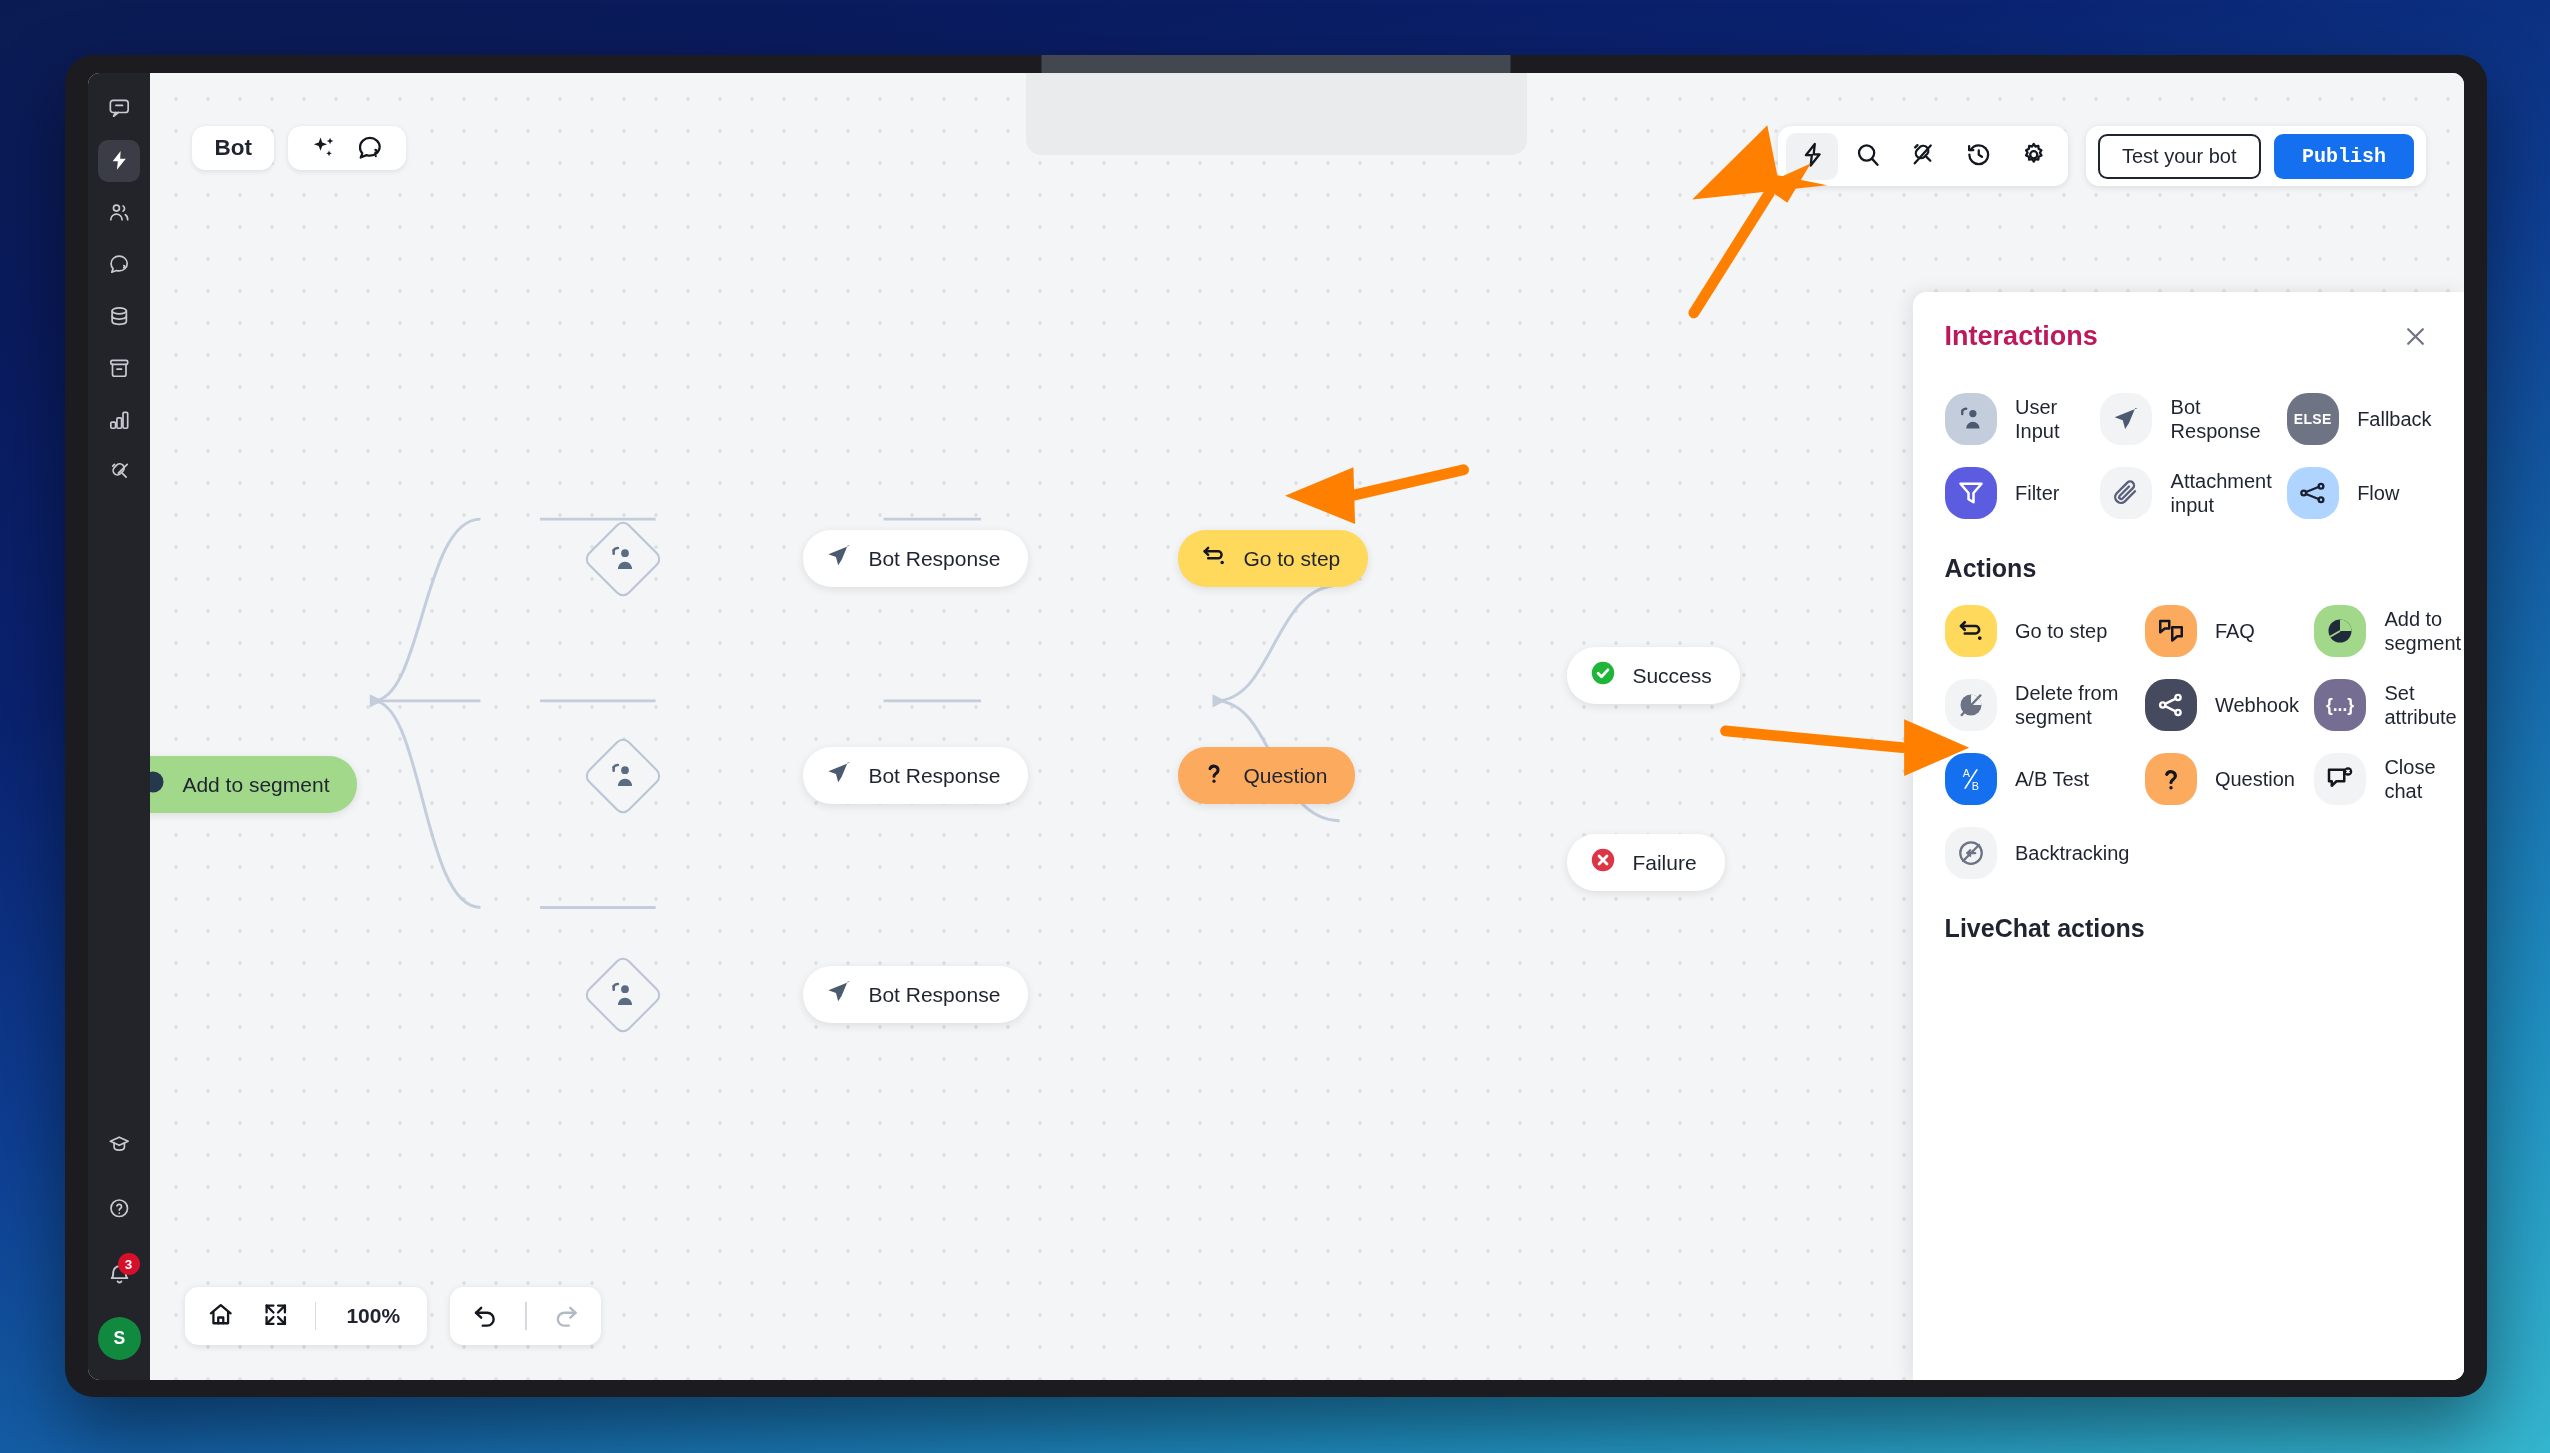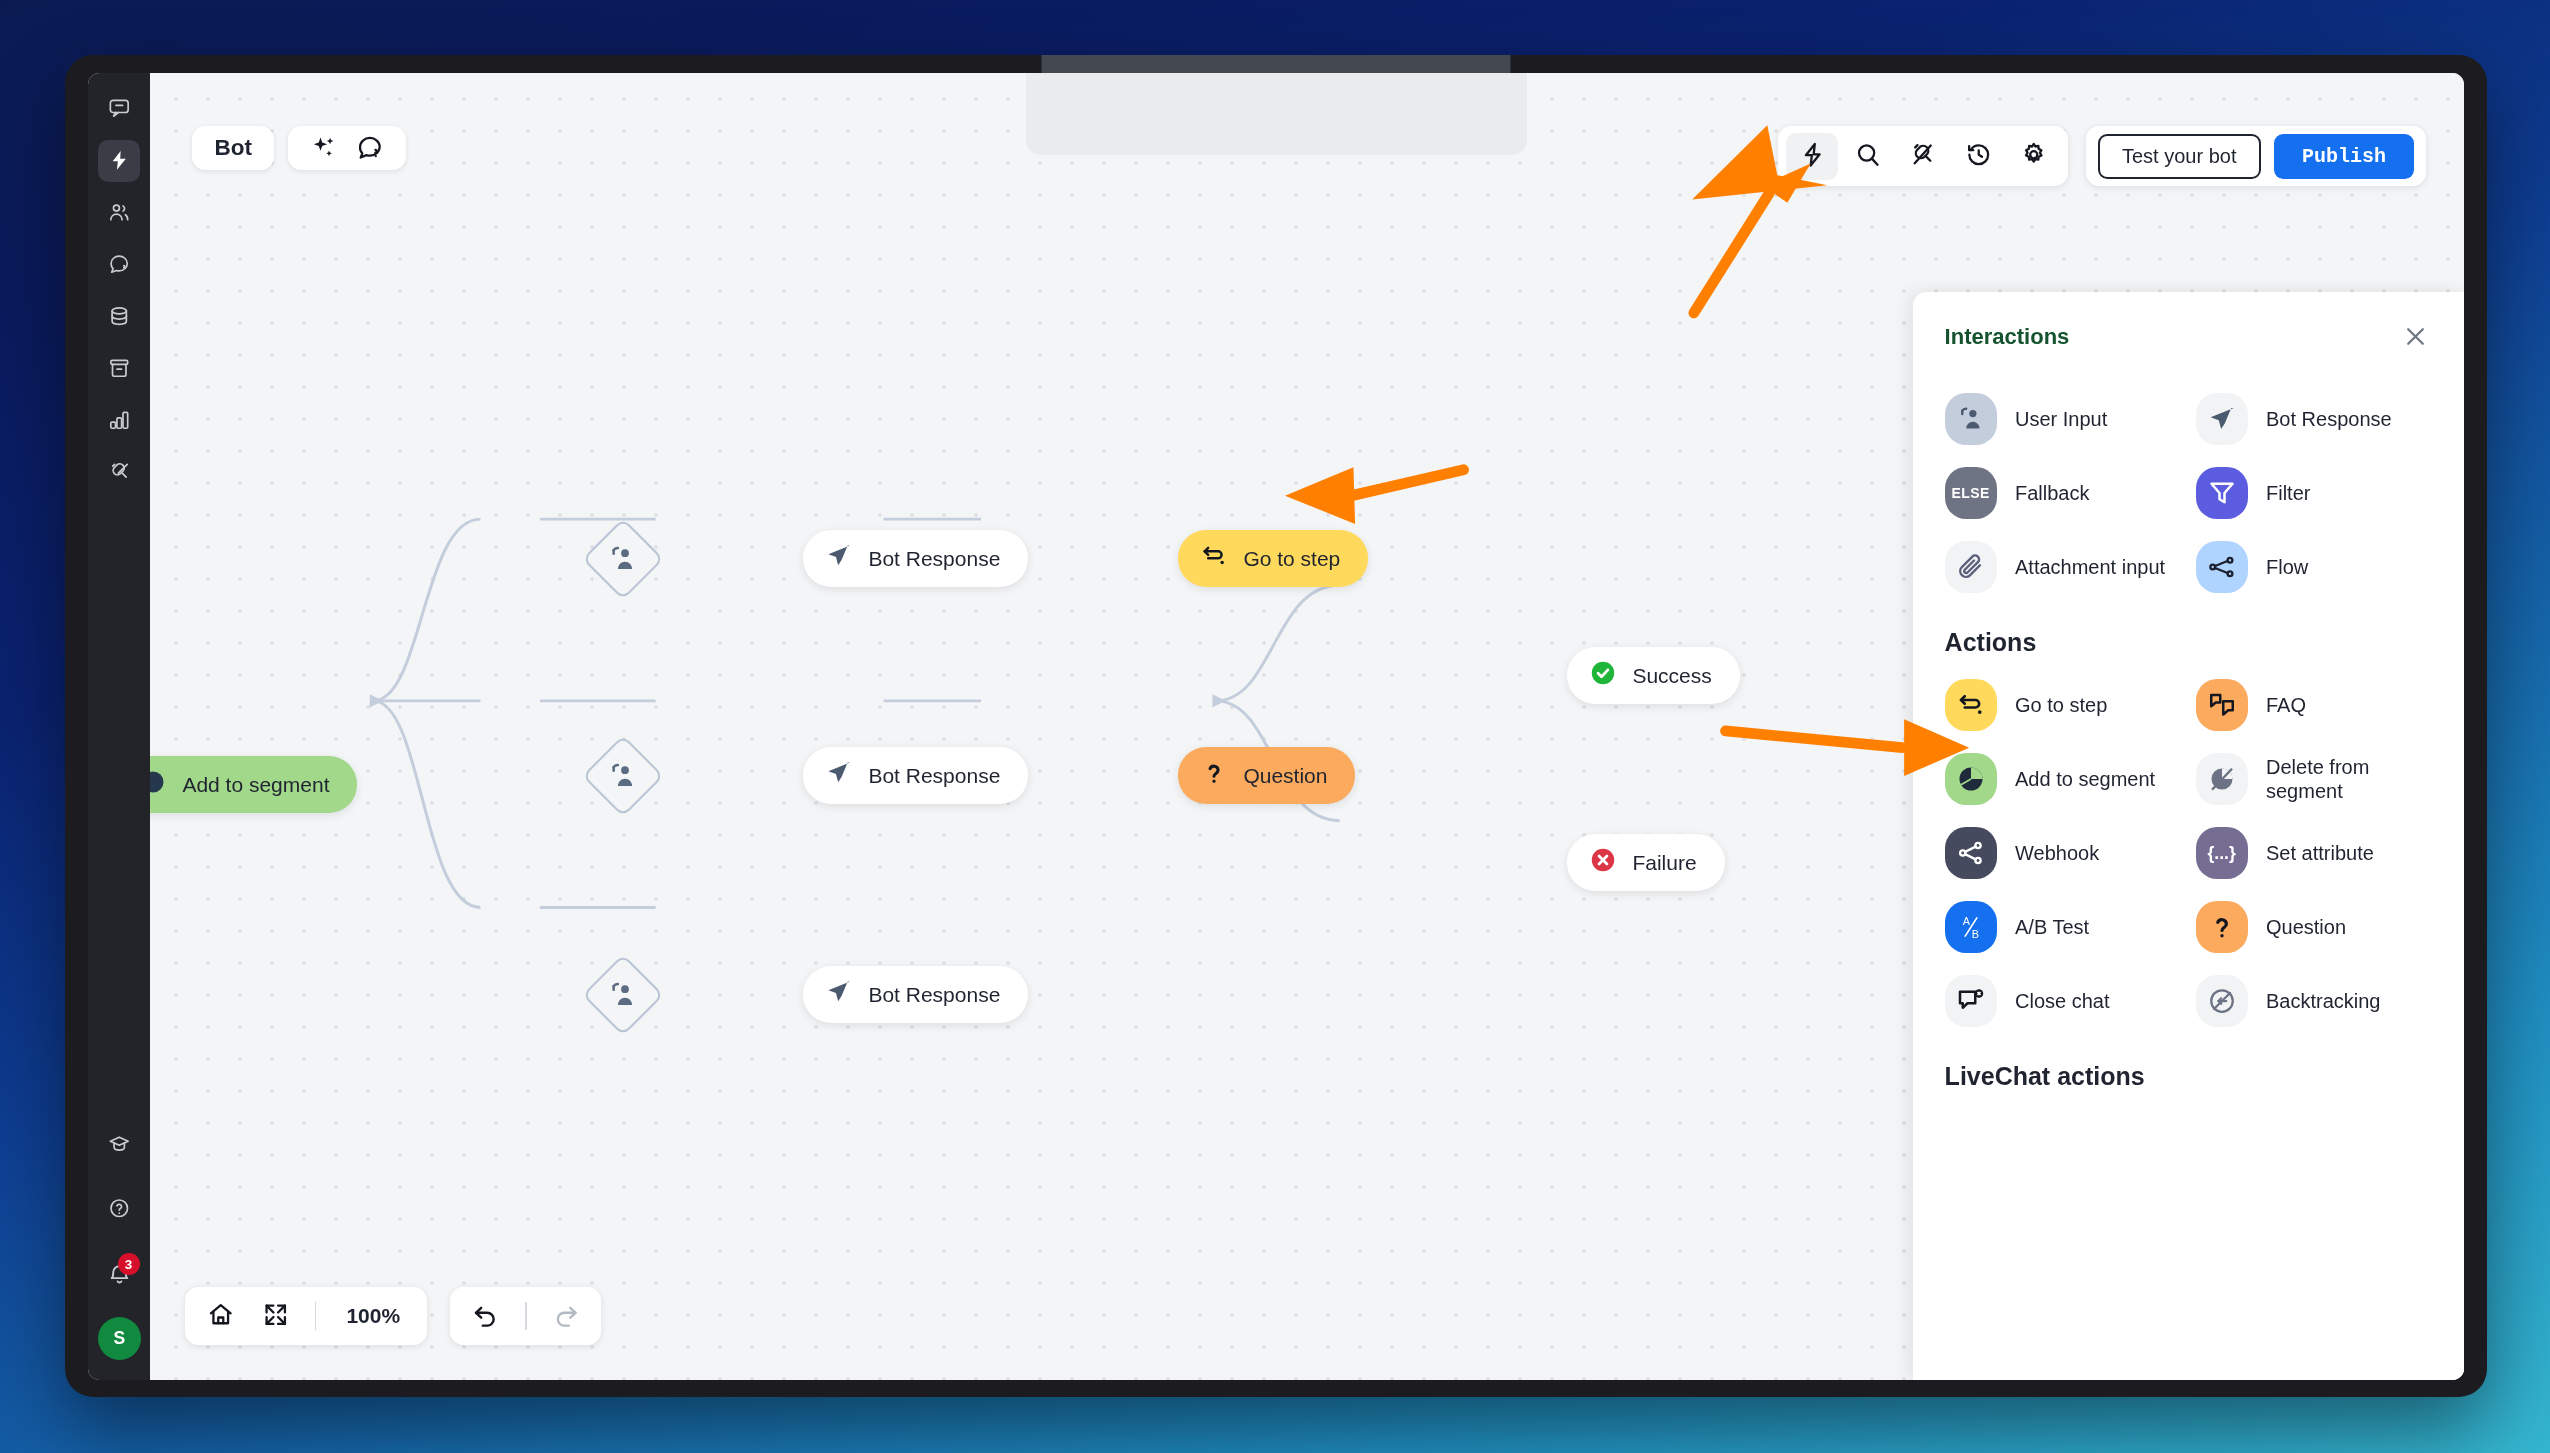--- a/index.html
+++ b/index.html
@@ -202,30 +202,30 @@
     border-radius: 13.4px 0 0 0;
     box-shadow: -3.3px 0 18.4px rgba(20,25,40,.09);
     padding: 28px 32px 0 32px;
     z-index: 8;
     overflow: hidden;
   }
   .panel-head {
     display: flex; align-items: center; justify-content: space-between;
     margin-bottom: 40px;
   }
-  .panel-title { font-size: 22px; font-weight: bold; color: #14532d; }
+  .panel-title { font-size: 27px; font-weight: bold; color: #be185d; }
   .close-btn { cursor: pointer; width: 33px; height: 33px; display:flex; align-items:center; justify-content:center;}
   .close-btn svg { width: 27px; height: 27px; }
 
   .sec-title {
     font-size: 25px; font-weight: bold; color: #1f2430;
     margin: 35px 0 22px 0;
   }
   .grid {
-    display: grid; grid-template-columns: 1fr 1fr;
+    display: grid; grid-template-columns: 1fr 1fr 1fr;
     row-gap: 22px; column-gap: 15px;
   }
   .item { display: flex; align-items: center; gap: 18.4px; cursor: pointer; }
   .item-ic {
     width: 52px; height: 52px; flex: 0 0 52px;
     border-radius: 21px;
     display: flex; align-items: center; justify-content: center;
   }
   .item-ic svg { width: 30px; height: 30px; }
   .item-label {

